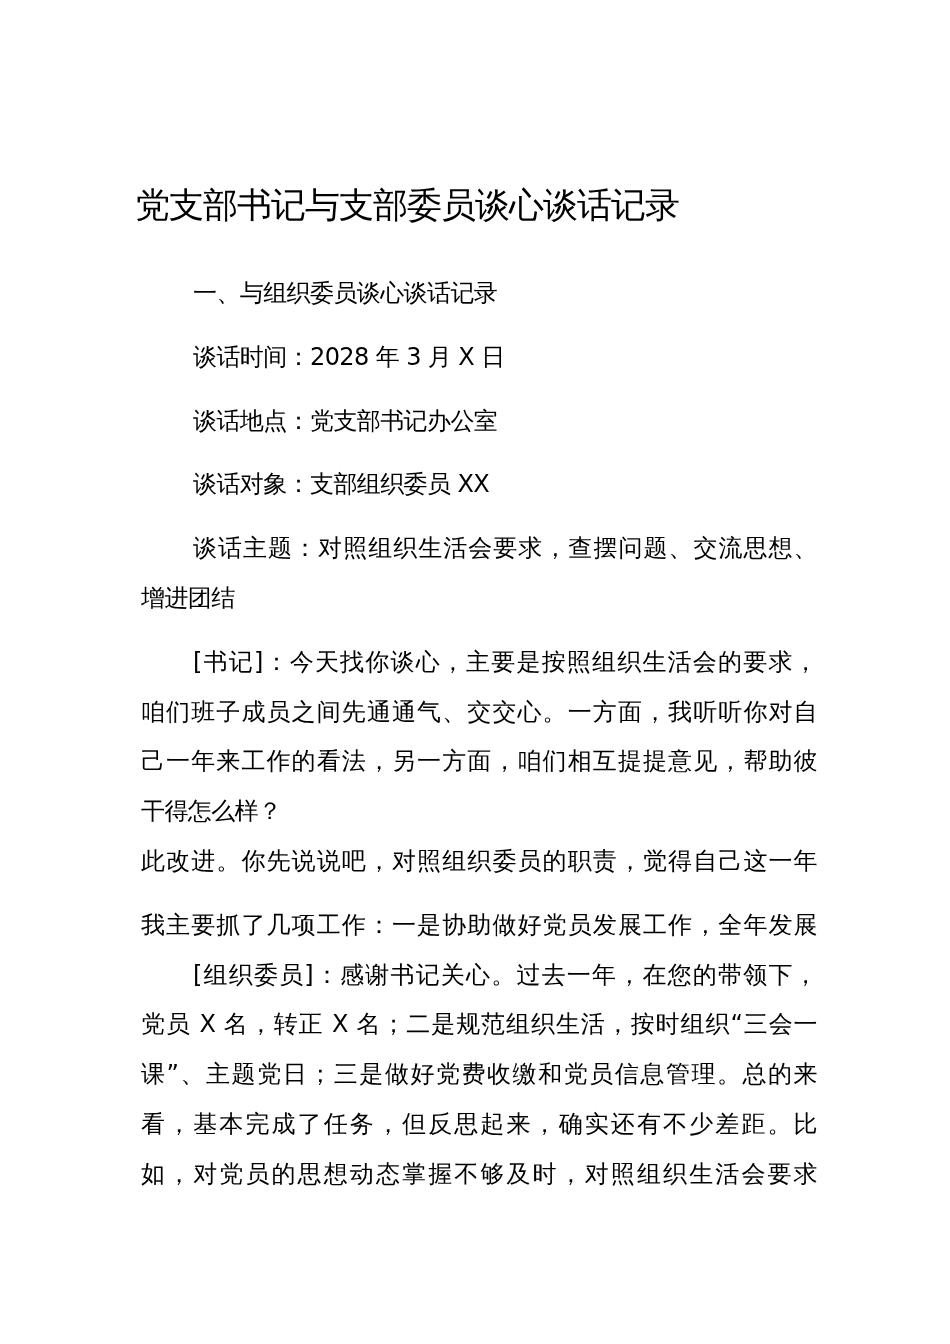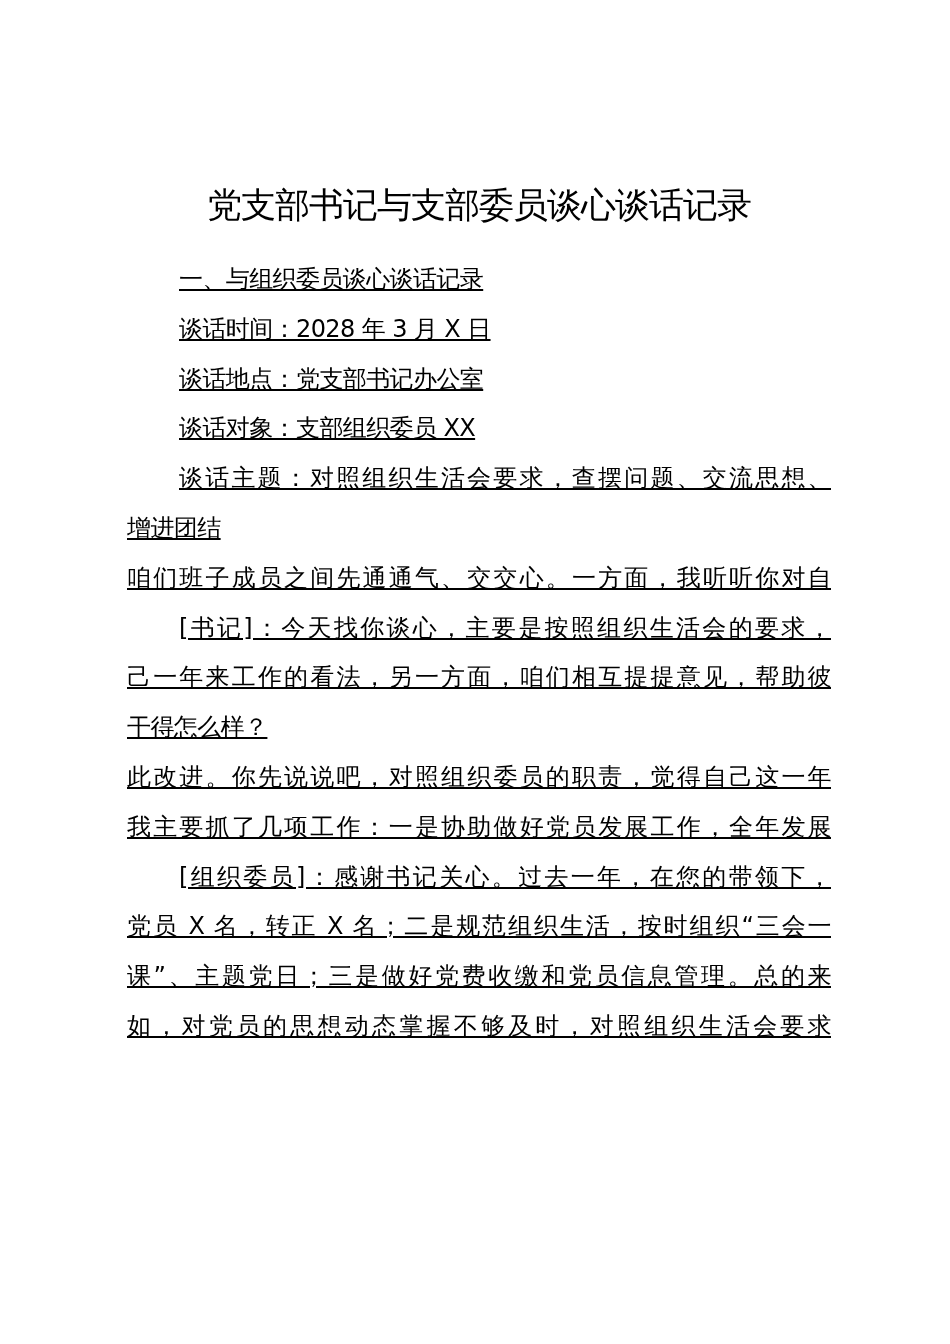--- a/index.html
+++ b/index.html
@@ -16,44 +16,43 @@
     color: #000000;
   }
   .page {
     position: absolute;
     left: 127px;
     top: 0;
     width: 704px;
   }
   .title {
     position: absolute;
-    left: 0;
+    left: 8px;
     top: 180px;
     width: 704px;
-    text-align: center;
+    text-align: left;
     font-size: 35px;
     line-height: 50px;
     letter-spacing: -1px;
     white-space: nowrap;
   }
   .body {
     position: absolute;
     left: 0;
     top: 255px;
     width: 704px;
     font-size: 24px;
     line-height: 49.8px;
     letter-spacing: -0.6px;
   }
   .p {
-    margin: 0;
+    margin: 14px;
     text-indent: 52px;
     text-align: justify;
     text-align-last: left;
-    text-decoration: underline;
   }
   .line {
     display: block;
     white-space: nowrap;
     text-align: justify;
     text-align-last: justify;
   }
   .line.first { padding-left: 52px; }
   .line.last { text-align-last: left; }
   .p.lines { text-indent: 0; }
@@ -69,28 +68,29 @@
     <div class="p">谈话时间：2028 年 3 月 X 日</div>
     <div class="p">谈话地点：党支部书记办公室</div>
     <div class="p">谈话对象：支部组织委员 XX</div>
 
     <div class="p lines">
       <span class="line first">谈话主题：对照组织生活会要求，查摆问题、交流思想、</span>
       <span class="line last">增进团结</span>
     </div>
 
     <div class="p lines">
+      <span class="line first">[书记]：今天找你谈心，主要是按照组织生活会的要求，</span>
       <span class="line">咱们班子成员之间先通通气、交交心。一方面，我听听你对自</span>
-      <span class="line first">[书记]：今天找你谈心，主要是按照组织生活会的要求，</span>
       <span class="line">己一年来工作的看法，另一方面，咱们相互提提意见，帮助彼</span>
       <span class="line last">干得怎么样？</span>
       <span class="line">此改进。你先说说吧，对照组织委员的职责，觉得自己这一年</span>
     </div>
 
     <div class="p lines">
       <span class="line">我主要抓了几项工作：一是协助做好党员发展工作，全年发展</span>
       <span class="line first">[组织委员]：感谢书记关心。过去一年，在您的带领下，</span>
       <span class="line">党员 X 名，转正 X 名；二是规范组织生活，按时组织“三会一</span>
       <span class="line">课”、主题党日；三是做好党费收缴和党员信息管理。总的来</span>
+      <span class="line">看，基本完成了任务，但反思起来，确实还有不少差距。比</span>
       <span class="line">如，对党员的思想动态掌握不够及时，对照组织生活会要求</span>
     </div>
   </div>
 </div>
 
 </body></html>

